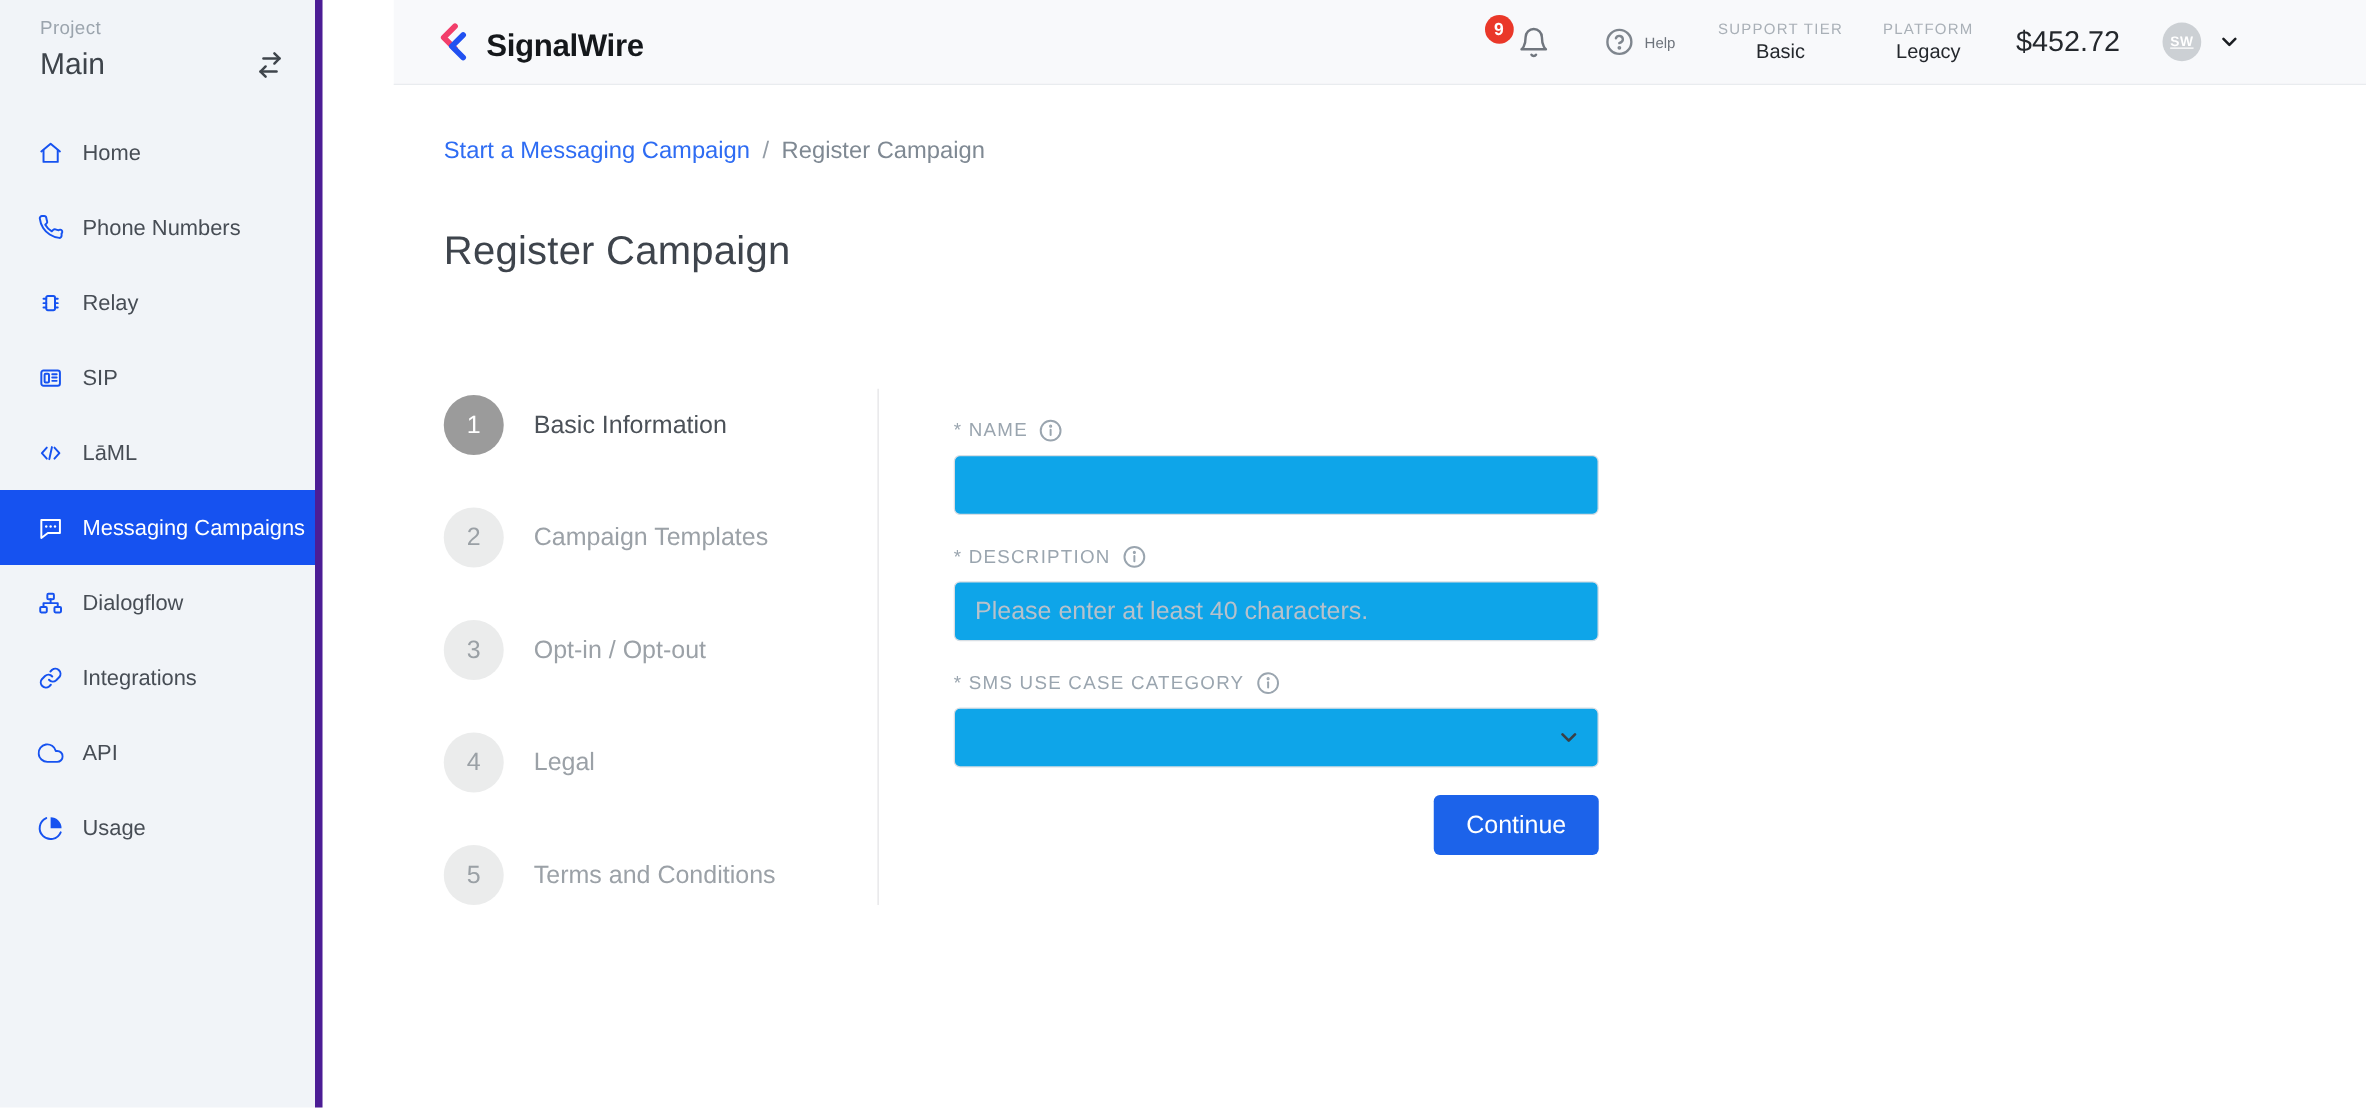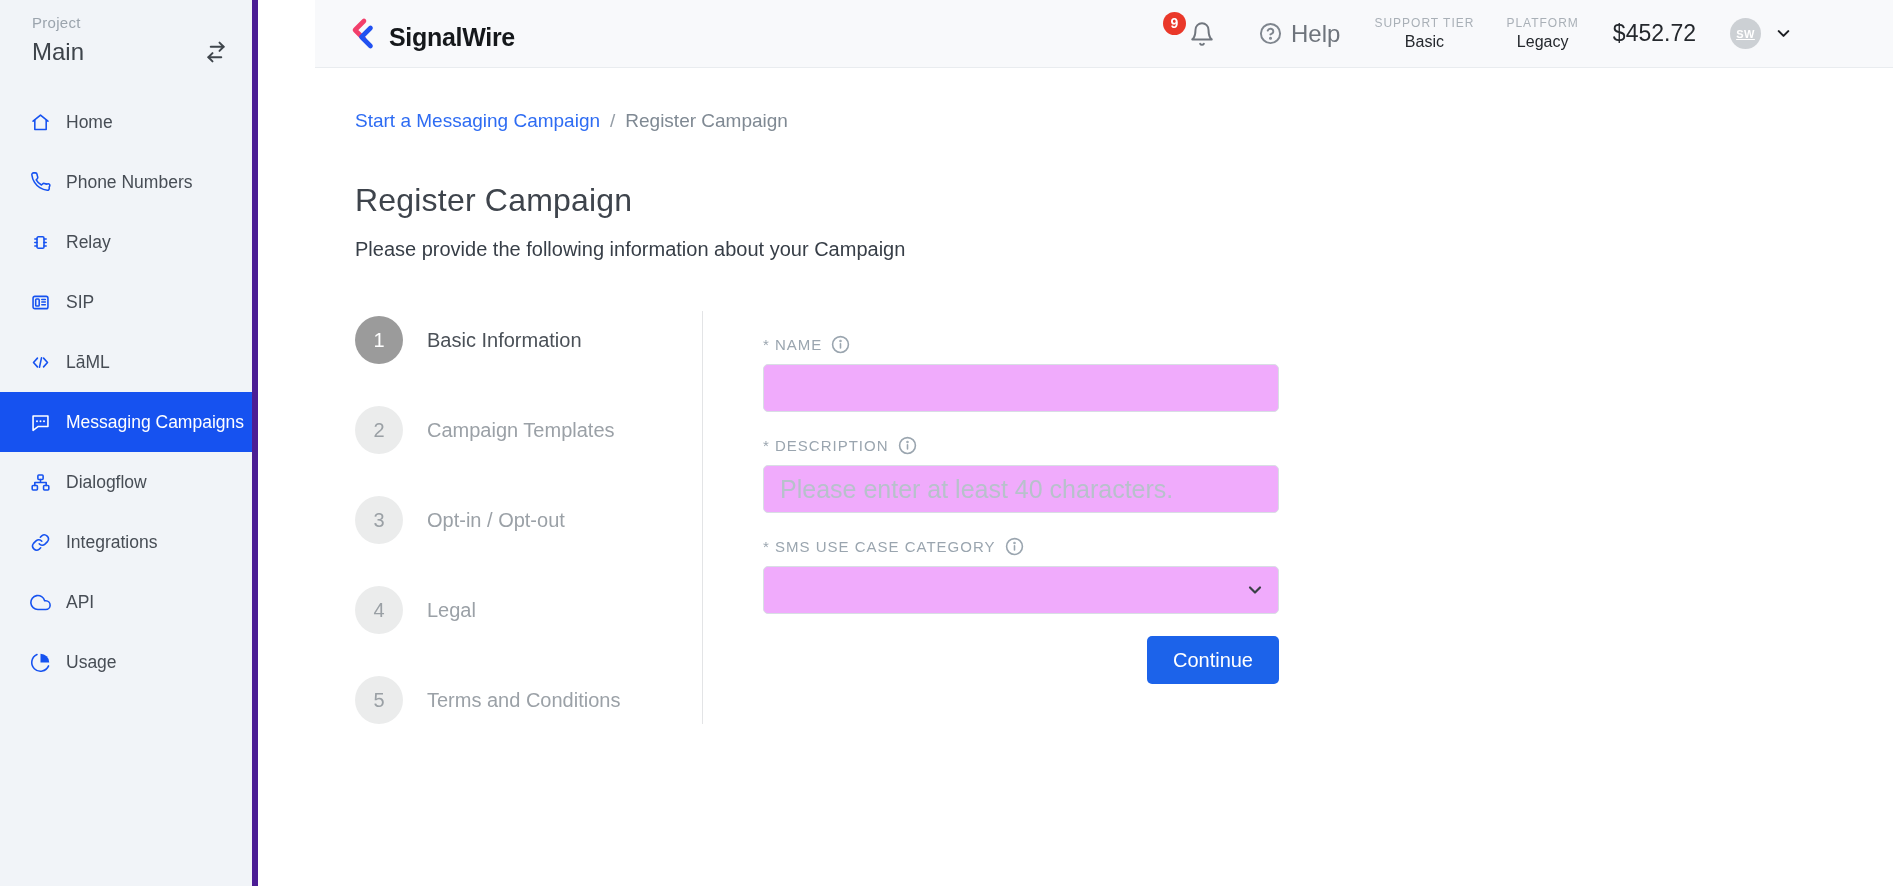--- a/index.html
+++ b/index.html
@@ -34,21 +34,21 @@
   .brand svg { width:30px; height:36px; }
   .brand-text { font-size:25px; font-weight:bold; color:#15181b; letter-spacing:-.3px; }
   .header-right { margin-left:auto; display:flex; align-items:center; padding-right:100px; }
   .bell-btn { position:relative; margin-right:44px; cursor:pointer; color:#70767e; }
   .bell-btn svg { width:26px; height:26px; display:block; }
   .badge { position:absolute; top:-9px; left:-26px; min-width:23px; height:23px;
     background:var(--badge,#EA3829); color:#fff; border-radius:50%;
     display:flex; align-items:center; justify-content:center;
     font-size:14px; font-weight:bold; }
   .help-btn { display:flex; align-items:center; gap:9px; color:#6e747c;
-    font-size:24px; margin-right:34px; cursor:pointer;text-align:center; }
+    font-size:12px; margin-right:34px; cursor:pointer;text-align:center; }
   .help-btn svg { width:23px; height:23px; color:#7f868e; }
   .tier { text-align:center; margin-right:32px; }
   .tier-label { font-size:12px; color:#a9b0b7; letter-spacing:1px; }
   .tier-value { font-size:16px; color:#24282d; margin-top:3px; }
   .balance { font-size:23px; color:#24282d; margin:0 34px 0 2px; }
   .avatar { width:31px; height:31px; border-radius:50%; background:#ccd0d4; color:#fff;
     font-weight:bold; font-size:11px; letter-spacing:.5px;
     display:flex; align-items:center; justify-content:center; margin-right:13px; cursor:pointer;text-decoration:underline; }
   .user-chevron { width:19px; height:19px; color:#1b1e22; cursor:pointer; }
 
@@ -70,21 +70,21 @@
   .step.active .step-circle { background:#9b9b9b; color:#fff; }
   .step-label { font-size:20px; color:#9ba1a7; white-space:nowrap; }
   .step.active .step-label { color:#4b5158; }
   .divider { position:absolute; left:387px; top:243px; width:1px; height:413px; background:#e3e4e6; }
 
   .form { position:absolute; left:448px; top:267px; width:516px; }
   .field-label { display:flex; align-items:center; gap:9px; font-size:15px;
     letter-spacing:1px; color:#9aa5af; margin-bottom:10px; }
   .field-label svg { width:19px; height:19px; color:#9aa5af; flex:none; }
   .text-input, .sms-select { width:100%; height:48px; border:1px solid #d8dee4;
-    border-radius:5px; padding:0 16px; font-size:25px; color:#3d434b; background:#f0abfc;
+    border-radius:5px; padding:0 16px; font-size:20px; color:#3d434b; background:#0ea5e9;
     font-family:inherit; outline:none; }
   .text-input { margin-bottom:24px; }
   .text-input::placeholder { color:#b7c1cb; }
   .select-wrap { position:relative; }
   .sms-select { appearance:none; -webkit-appearance:none; cursor:pointer; }
   .select-chevron { position:absolute; right:14px; top:14px; width:20px; height:20px;
     color:#3a4046; pointer-events:none; }
   .form-actions { display:flex; justify-content:flex-end; margin-top:22px; }
   .continue-btn { height:48px; padding:0 26px; background:var(--button,#1C63EA);
     color:#fff; border:none; border-radius:5px; font-size:20px;
@@ -226,21 +226,20 @@
 </header>
 
 <main class="main">
   <div class="breadcrumb">
     <span class="crumb-link">Start a Messaging Campaign</span>
     <span class="crumb-sep">/</span>
     <span class="crumb-current">Register Campaign</span>
   </div>
 
   <h1 class="page-title">Register Campaign</h1>
-  <p class="page-subtitle">Please provide the following information about your Campaign</p>
 
   <div class="steps">
     <div class="step active">
       <span class="step-circle">1</span>
       <span class="step-label">Basic Information</span>
     </div>
     <div class="step">
       <span class="step-circle">2</span>
       <span class="step-label">Campaign Templates</span>
     </div>

